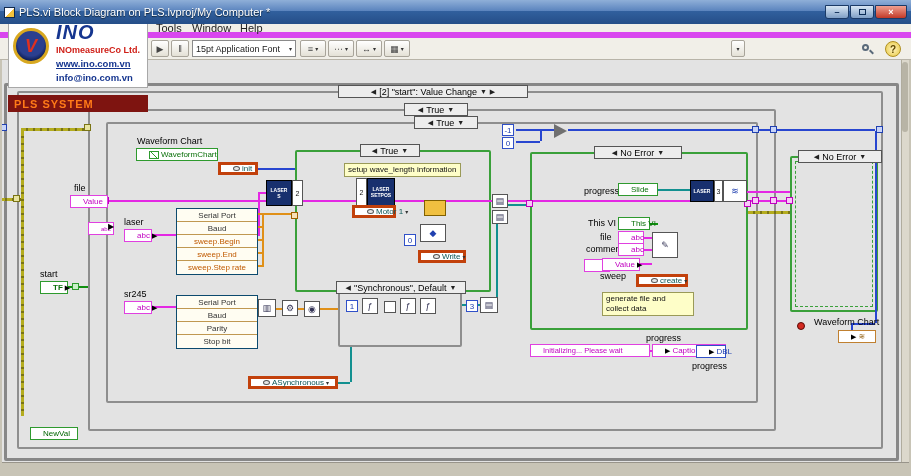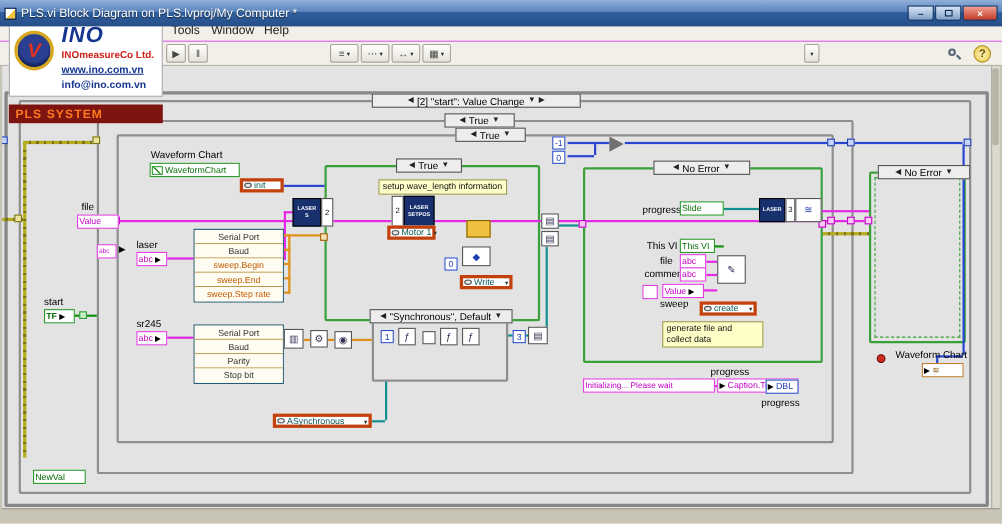--- a/index.html
+++ b/index.html
@@ -8,21 +8,21 @@
   
   .titlebar{position:absolute;left:0;top:0;width:911px;height:18px;z-index:70;
     background:linear-gradient(#8FAFD8 0%,#5B84BE 45%,#31609E 46%,#254E88 100%);
     display:flex;align-items:center;gap:4px;padding:12px 4px;}
   .win-icon{width:11px;height:11px;border:1px solid #122a4e;background:linear-gradient(135deg,#fff 0 50%,#f6c33a 50% 100%);flex:none;}
   .title-text{color:#fff;font-size:11px;text-shadow:0 1px 1px #123;white-space:nowrap;}
   .cap{margin-left:auto;display:flex;gap:1px;}
   .cbtn{width:24px;height:14px;border:1px solid #1b3a66;border-radius:0 0 3px 3px;background:linear-gradient(#d8e6f4,#7f9fc6);display:flex;align-items:center;justify-content:center;font-size:9px;font-weight:bold;color:#0b2b55;}
   .cbtn.close{width:32px;background:linear-gradient(#f0a090,#C23A28);color:#fff;}
   .maxbox{width:7px;height:6px;border:1px solid #0b2b55;}
-  .menubar{position:absolute;left:0;top:18px;width:911px;height:20px;background:#F1EFE8;border-bottom:1px solid #d946ef;z-index:10;}
+  .menubar{position:absolute;left:0;top:18px;width:911px;height:20px;background:#F1EFE8;border-bottom:6px solid #d946ef;z-index:10;}
   .menu-item{position:absolute;top:3px;font-size:11px;color:#222;padding:1px 4px;}
   .toolbar{position:absolute;left:0;top:38px;width:911px;height:22px;background:#F1EFE8;border-bottom:1px solid #B8B4A8;z-index:10;}
   .tbtn{position:absolute;top:2px;height:17px;border:1px solid #A8A49A;border-radius:2px;background:linear-gradient(#fff,#E4E1D6);display:flex;align-items:center;justify-content:center;gap:2px;font-size:9px;color:#444;}
   .fontbox{position:absolute;top:2px;left:192px;width:104px;height:17px;border:1px solid #8a8a8a;background:#fff;display:flex;align-items:center;font-size:9px;color:#222;padding:0 3px;gap:3px;}
   .search{position:absolute;left:747px;top:3px;width:128px;height:15px;border:1px solid #9AA4B0;border-radius:8px;font-size:10px;padding:0 18px 0 6px;background:#fff;color:#333;}
   .mag{position:absolute;left:862px;top:6px;width:7px;height:7px;border:2px solid #5a6a7a;border-radius:50%;}
   .mag::after{content:"";position:absolute;left:5px;top:5px;width:5px;height:2px;background:#5a6a7a;transform:rotate(45deg);}
   .helpbtn{position:absolute;left:885px;top:3px;width:16px;height:16px;border-radius:50%;border:1px solid #B09020;background:radial-gradient(#FFF4C0,#E8C840);font-size:10px;font-weight:bold;color:#604800;display:flex;align-items:center;justify-content:center;}
   .dd-mini{font-size:6px;color:#333;}
   
@@ -35,21 +35,21 @@
   .pls-banner{position:absolute;left:8px;top:95px;width:140px;height:17px;background:#7E1410;color:#FF7A18;font-weight:bold;font-size:11px;letter-spacing:1px;display:flex;align-items:center;padding-left:6px;z-index:60;}
   
   .struct{position:absolute;border:2px solid #8E8E8E;border-radius:2px;z-index:2;}
   .struct.thick{border-width:3px;border-color:#878787;}
   .struct.green{border-color:#3AA03A;}
   .inner-dash{position:absolute;inset:3px;border:1px dashed #3AA03A;}
   .slabel{position:absolute;height:13px;background:#EDEDED;border:1px solid #555;display:flex;align-items:center;justify-content:center;gap:3px;padding:0 3px;font-size:9px;z-index:5;white-space:nowrap;}
   .sarr{font-size:7px;color:#222;line-height:1;}
   .note{position:absolute;background:#FEFEC8;border:1px solid #9a9a58;font-size:8px;padding:1px 3px;z-index:6;color:#111;line-height:1.25;}
   .lbl{position:absolute;font-size:9px;color:#000;z-index:6;white-space:nowrap;}
-  .term{position:absolute;height:13px;background:#fff;display:flex;align-items:center;gap:2px;padding:0 1px;font-size:8px;z-index:6;white-space:nowrap;}
+  .term{position:absolute;height:13px;background:#fff;display:flex;align-items:center;gap:2px;padding:0 12px;font-size:8px;z-index:6;white-space:nowrap;}
   .term.pink{border:1px solid #E040E0;color:#C000C0;}
   .term.green{border:1px solid #2E9A2E;color:#0A700A;}
   .term.teal{border:3px solid #c2410c;color:#0A5555;}
   .term.blue{border:1px solid #3050C8;color:#2040B0;}
   .term.orange{border:1px solid #C08030;color:#915E10;}
   .const{position:absolute;height:12px;min-width:12px;background:#fff;border:1px solid #3050C8;color:#2040B0;font-size:8px;display:flex;align-items:center;justify-content:center;z-index:6;padding:0 1px;}
   .tunnel{position:absolute;width:7px;height:7px;border:1px solid #444;z-index:4;}
   .icon-box{position:absolute;background:#fff;border:1px solid #555;display:flex;align-items:center;justify-content:center;z-index:6;font-size:9px;color:#335;}
   .laser{position:absolute;background:#18306E;border:1px solid #000;color:#fff;display:flex;flex-direction:column;align-items:center;justify-content:center;z-index:6;font-size:5px;line-height:1.2;font-weight:bold;}
   .strip{position:absolute;background:#fff;border:1px solid #555;color:#111;font-size:7px;display:flex;align-items:center;justify-content:center;z-index:6;}
@@ -424,20 +424,24 @@
   <span class="menu-item" style="left:236px;">Help</span>
 </div>
 
 <div class="toolbar">
   <span class="tbtn" style="left:151px;width:18px;">
       <span>▶</span>
     </span>
   <span class="tbtn" style="left:171px;width:18px;">
       <span>‖</span>
     </span>
+  <span class="fontbox">
+    <span>15pt Application Font</span>
+    <span class="dd-arrow">▾</span>
+  </span>
   <span class="tbtn" style="left:300px;width:26px;">
       <span>≡</span>
       <span class="dd-mini">▾</span>
     </span>
   <span class="tbtn" style="left:328px;width:26px;">
       <span>⋯</span>
       <span class="dd-mini">▾</span>
     </span>
   <span class="tbtn" style="left:356px;width:26px;">
       <span>↔</span>

